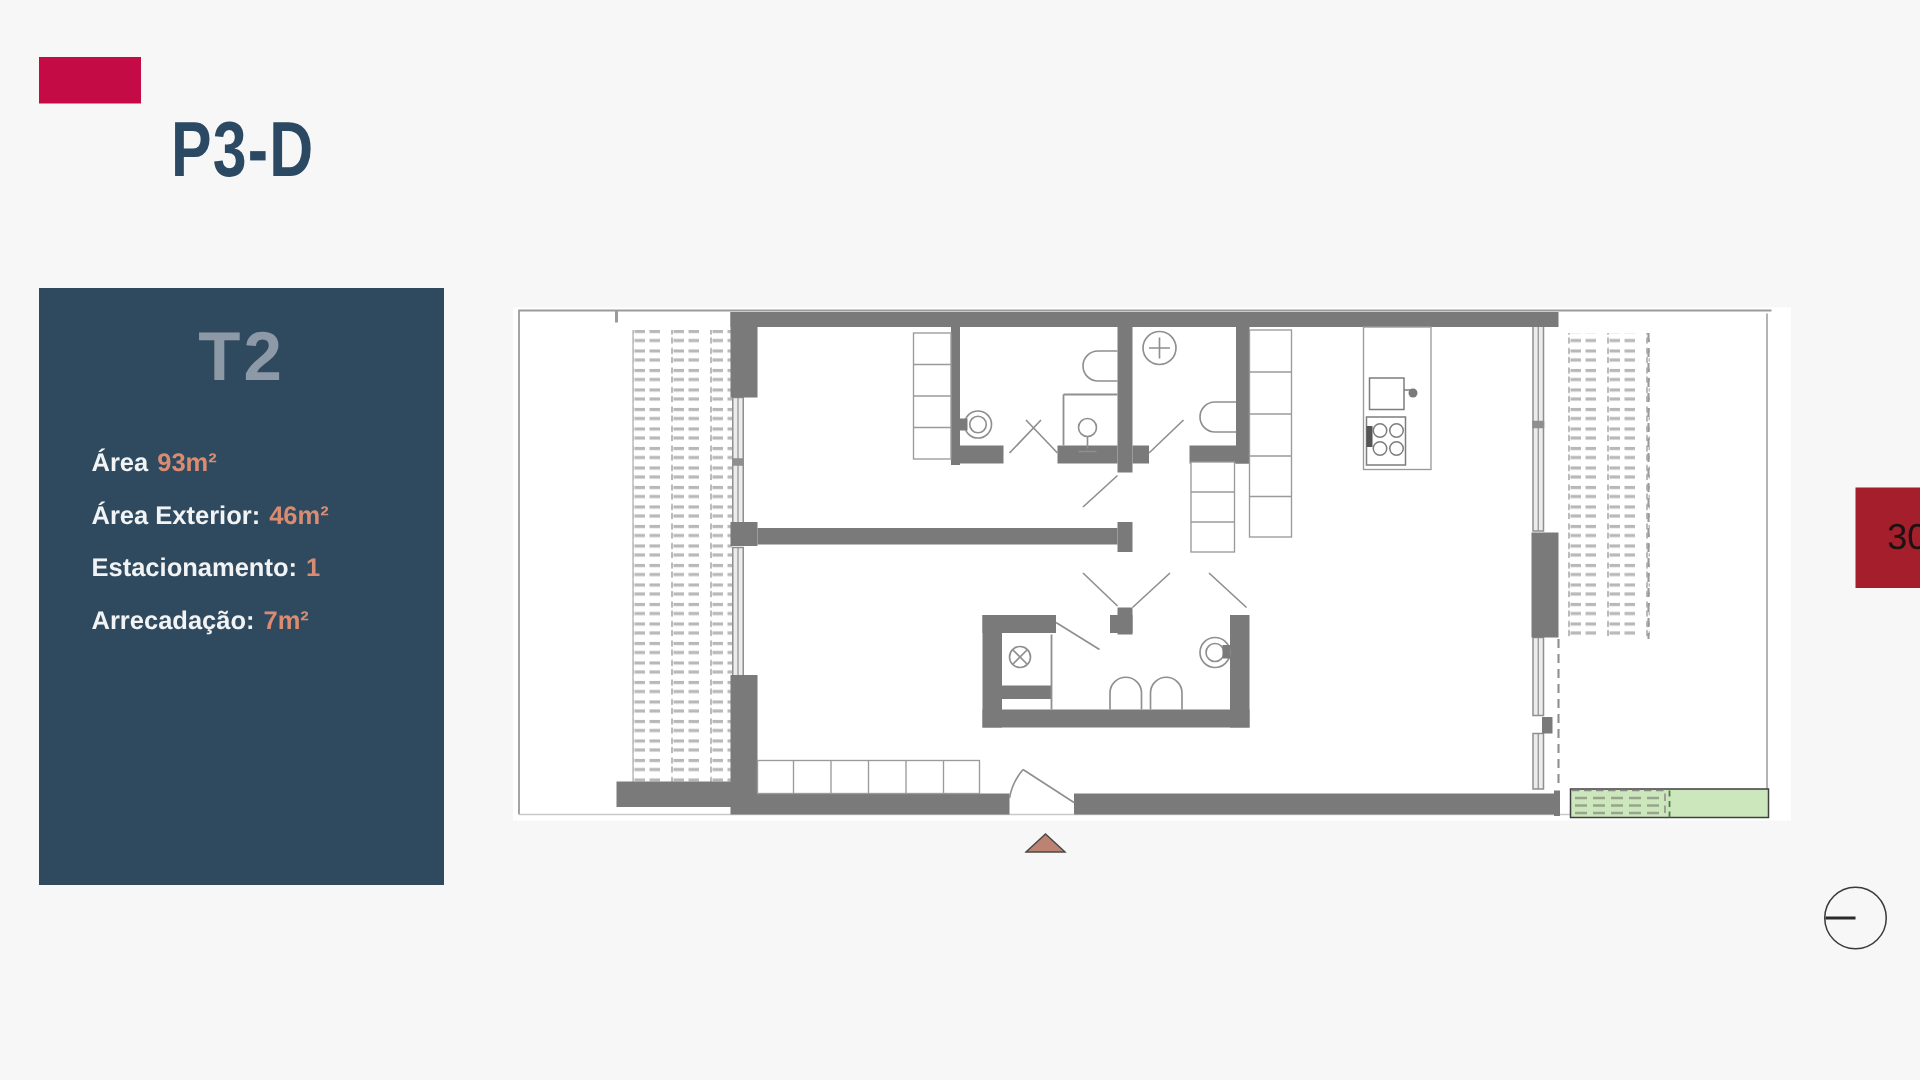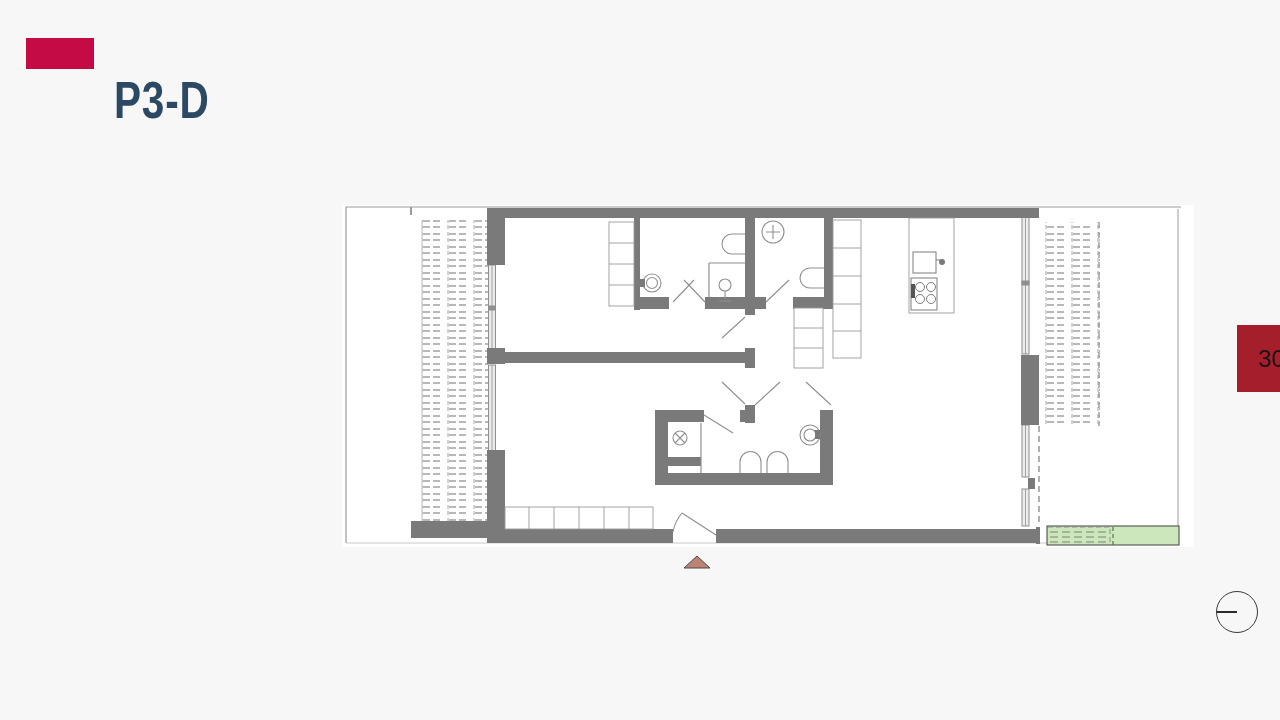--- a/index.html
+++ b/index.html
@@ -65,20 +65,35 @@
 </style>
 </head>
 <body>
 
 <div class="slide">
 
   <div class="accent-bar"></div>
 
   <h1 class="page-title">P3-D</h1>
 
+  <div class="unit-panel">
+    <div class="unit-type">T2</div>
+    <div class="spec-line">
+      <span class="spec-label">Área</span><span class="spec-value">93m²</span>
+    </div>
+    <div class="spec-line">
+      <span class="spec-label">Área Exterior:</span><span class="spec-value">46m²</span>
+    </div>
+    <div class="spec-line">
+      <span class="spec-label">Estacionamento:</span><span class="spec-value">1</span>
+    </div>
+    <div class="spec-line">
+      <span class="spec-label">Arrecadação:</span><span class="spec-value">7m²</span>
+    </div>
+  </div>
 
   <div class="plan-wrap">
     <svg viewBox="0 0 852 342" width="852" height="342">
       <defs>
         <pattern id="deck" width="26" height="13" patternUnits="userSpaceOnUse">
           <path d="M3,3 h7 M13,3 h7 M3,9 h7 M13,9 h7" stroke="#b8b8b8" stroke-width="2.2" fill="none"></path>
           <path d="M2,1 v4 M2,7 v4" stroke="#a5a5a5" stroke-width="1" fill="none"></path>
         </pattern>
       </defs>
 

